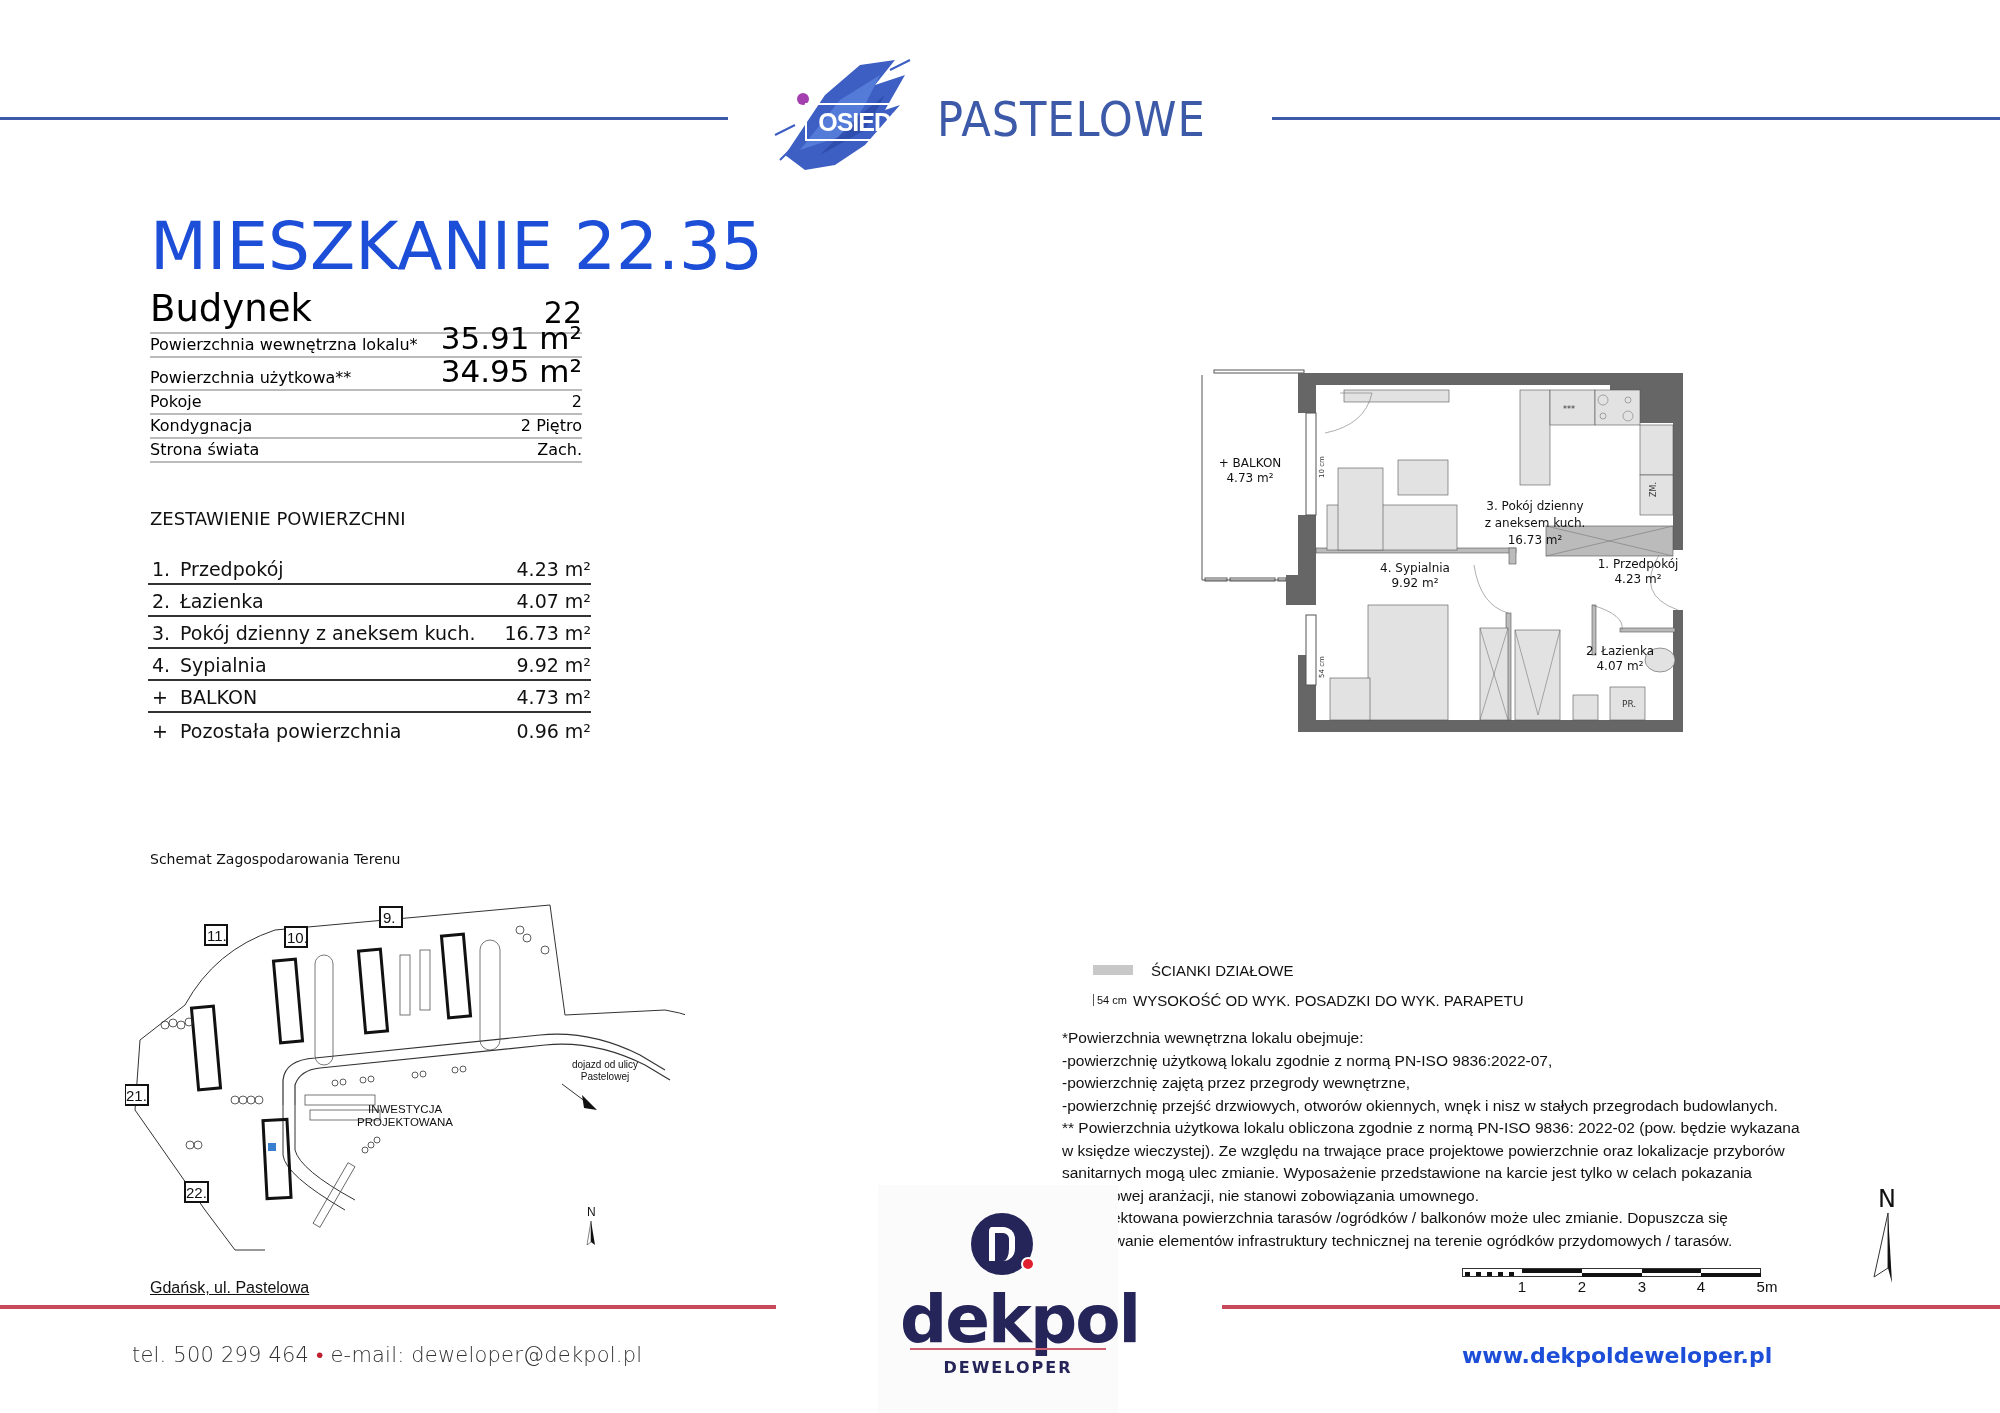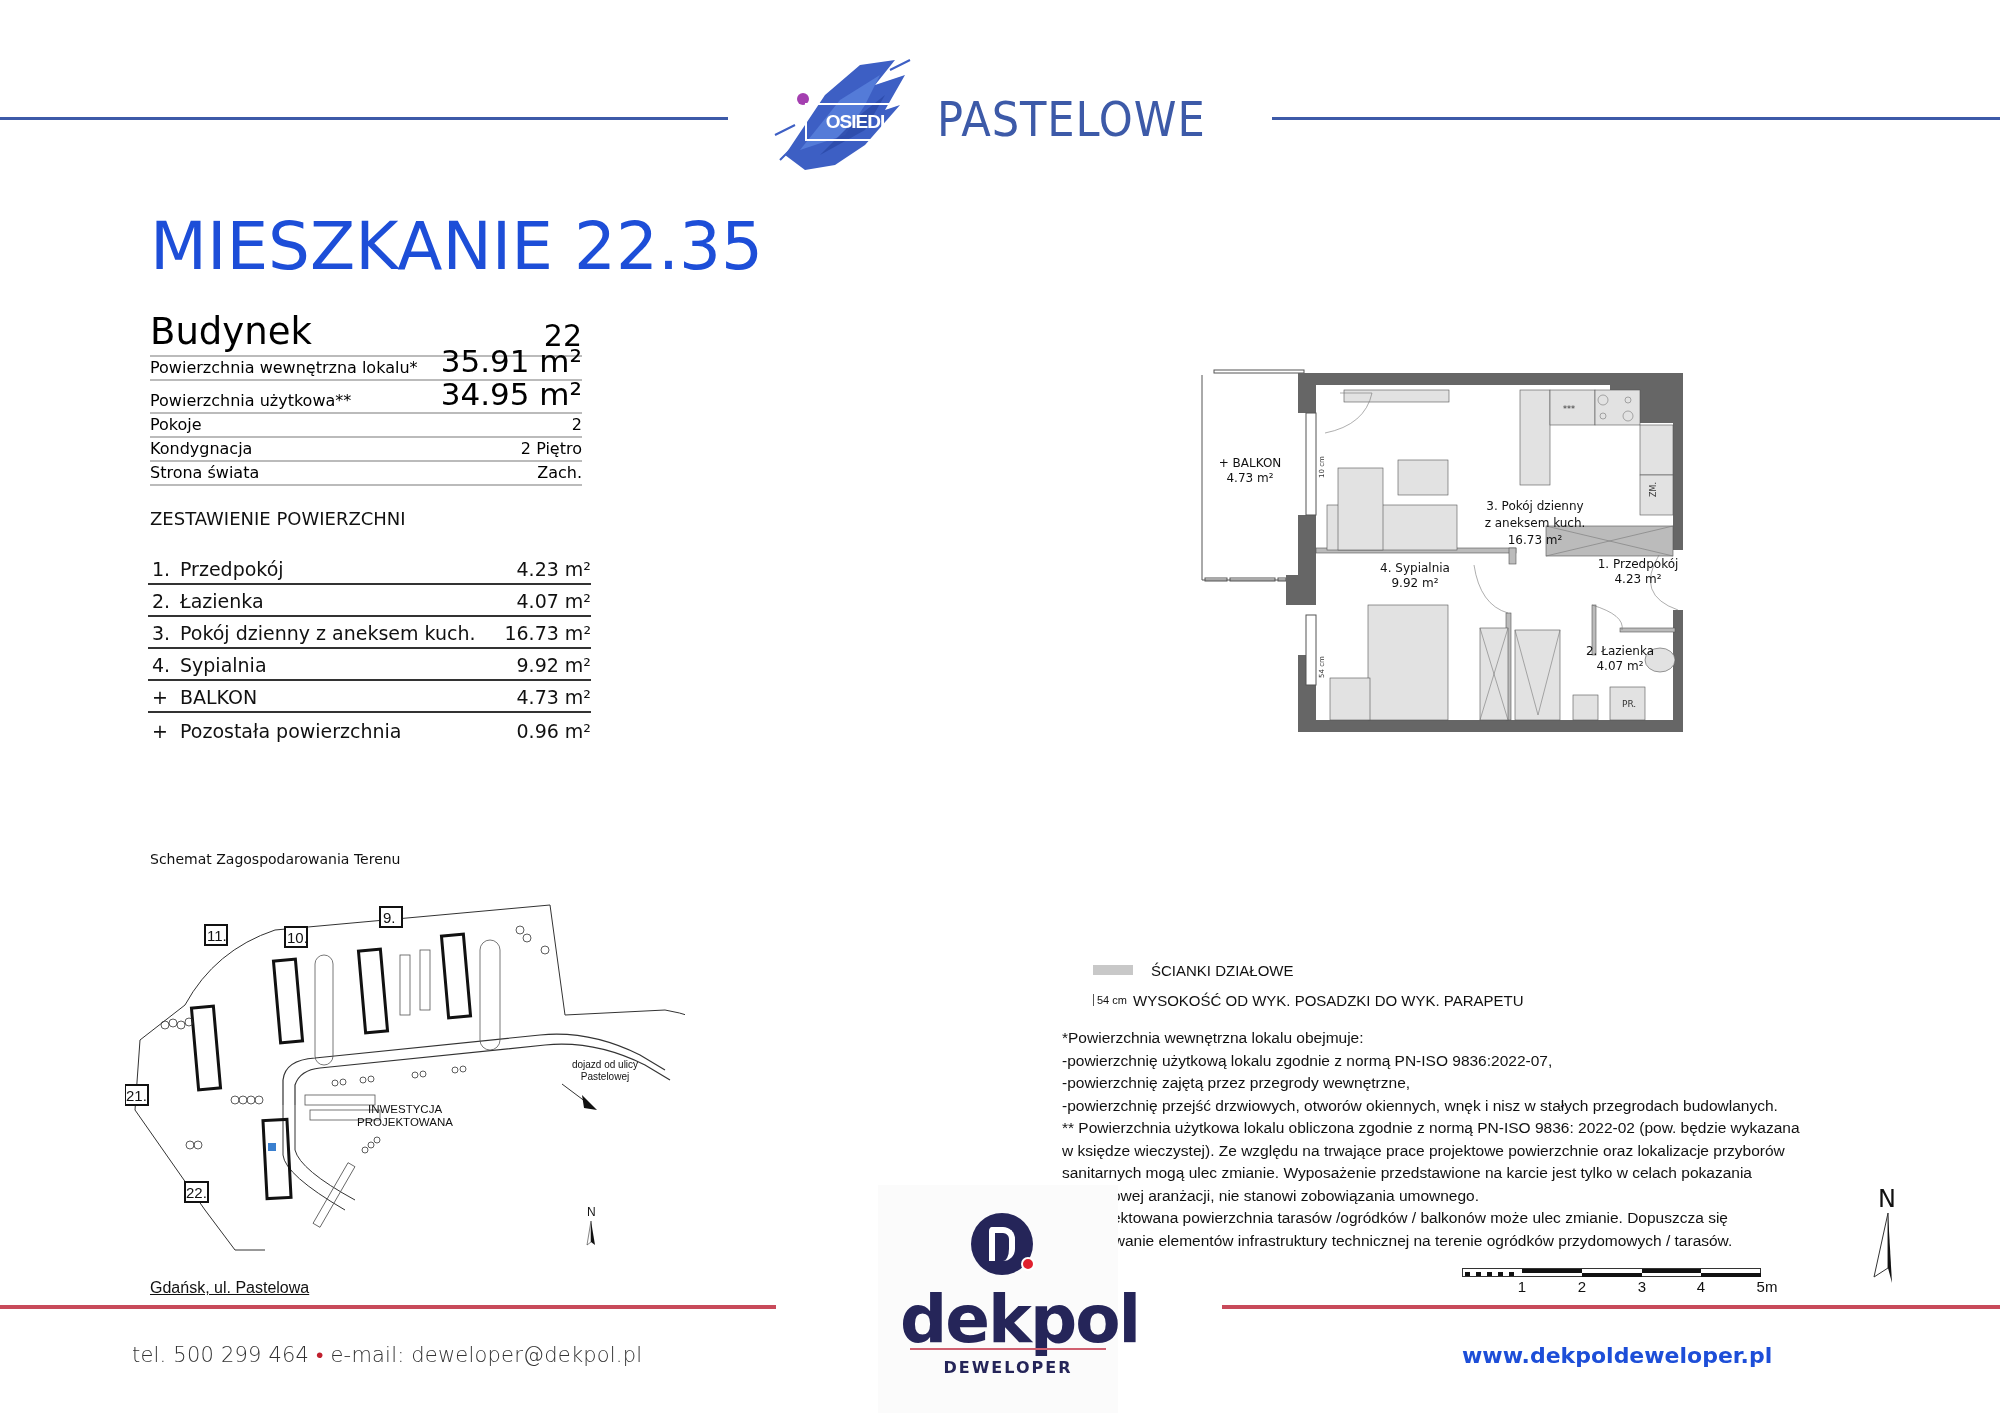--- a/index.html
+++ b/index.html
@@ -6,34 +6,34 @@
   html, body { width: 2000px; height: 1413px; background: #ffffff; overflow: hidden; }
   body { position: relative; font-family: "Liberation Sans", sans-serif; color: #111; }
 
   
   .hdr-line { position: absolute; height: 3px; background: #3d5aa8; }
   .hdr-line.left { left: 0; top: 117px; width: 728px; }
   .hdr-line.right { left: 1272px; top: 117px; width: 728px; }
   .logo-wrap { position: absolute; left: 765px; top: 55px; width: 475px; height: 120px; }
   .logo-splash { position: absolute; left: 0; top: 0; }
   .logo-osiedle { position: absolute; left: 40px; top: 48px; width: 118px; height: 38px; border: 2px solid #fff;
-     color: #fff; font-family: "Liberation Sans Narrow","Liberation Sans", sans-serif; font-size: 19px; font-weight: bold;
-     line-height: 34px; text-align: center; letter-spacing: -1px; }
+     color: #fff; font-family: "Liberation Sans Narrow","Liberation Sans", sans-serif; font-size: 25px; font-weight: bold;
+     line-height: 34px; text-align: right; letter-spacing: -1px; }
   .logo-dot { position: absolute; left: 32px; top: 38px; width: 12px; height: 12px; border-radius: 50%; background: #a43fb0; }
   .logo-pastelowe { position: absolute; left: 172px; top: 36px; font-family: "DejaVu Sans", sans-serif; font-size: 48px;
      color: #3d5aa8; letter-spacing: 1px; font-weight: normal; transform: scaleX(0.9); transform-origin: left; }
 
   
   .title { position: absolute; left: 150px; top: 208px; font-family: "DejaVu Sans", sans-serif; font-size: 66px; color: #1d4ed8; letter-spacing: 0px; }
   .summary { position: absolute; left: 150px; top: 292px; width: 432px; }
   .s-row { display: flex; justify-content: space-between; align-items: flex-end; border-bottom: 2px solid #bbb; }
   .s-label { font-size: 16px; font-family: "DejaVu Sans", sans-serif; color: #000; padding-bottom: 2px; }
   .s-val { font-size: 16px; font-family: "DejaVu Sans", sans-serif; color: #000; padding-bottom: 2px; }
   .s-val.xl { font-size: 31px; line-height: 32px; }
-  .s-row.r1 { height: 42px; margin-top: 23px; }
+  .s-row.r1 { height: 42px; }
   .s-row.r2 { height: 24px; }
   .s-row.r3 { height: 33px; }
   .s-row.rs { height: 24px; gap: 12px; }
 
   .section-title { position: absolute; left: 150px; top: 508px; font-family: "DejaVu Sans", sans-serif; font-size: 18px; color: #111; }
   .rooms { position: absolute; left: 148px; top: 553px; width: 443px; }
   .room-row { display: flex; align-items: flex-end; height: 32px; border-bottom: 2px solid #333; font-family: "DejaVu Sans", sans-serif; font-size: 19px; color: #111; }
   .room-row:last-child { border-bottom: none; }
   .room-num { width: 28px; padding-left: 4px; padding-bottom: 3px; }
   .room-name { flex: 1; padding-left: 4px; padding-bottom: 3px; }

